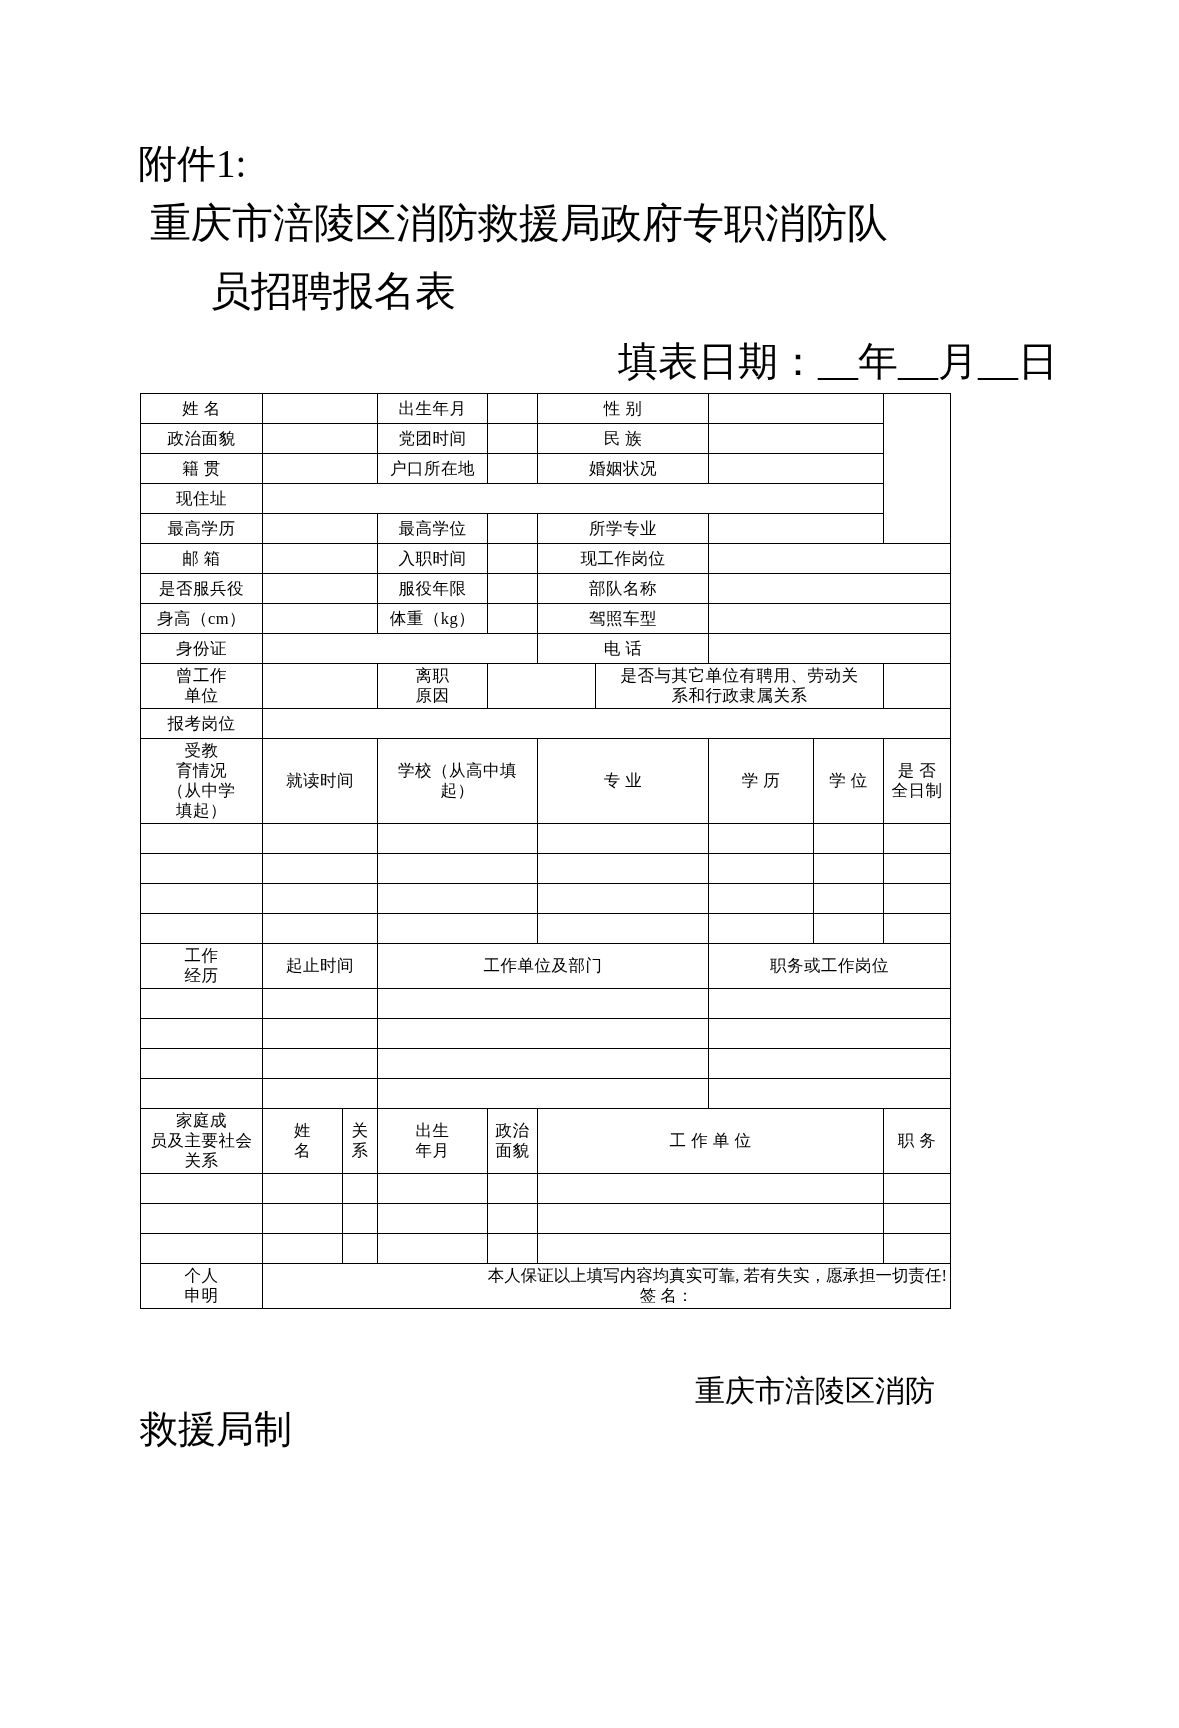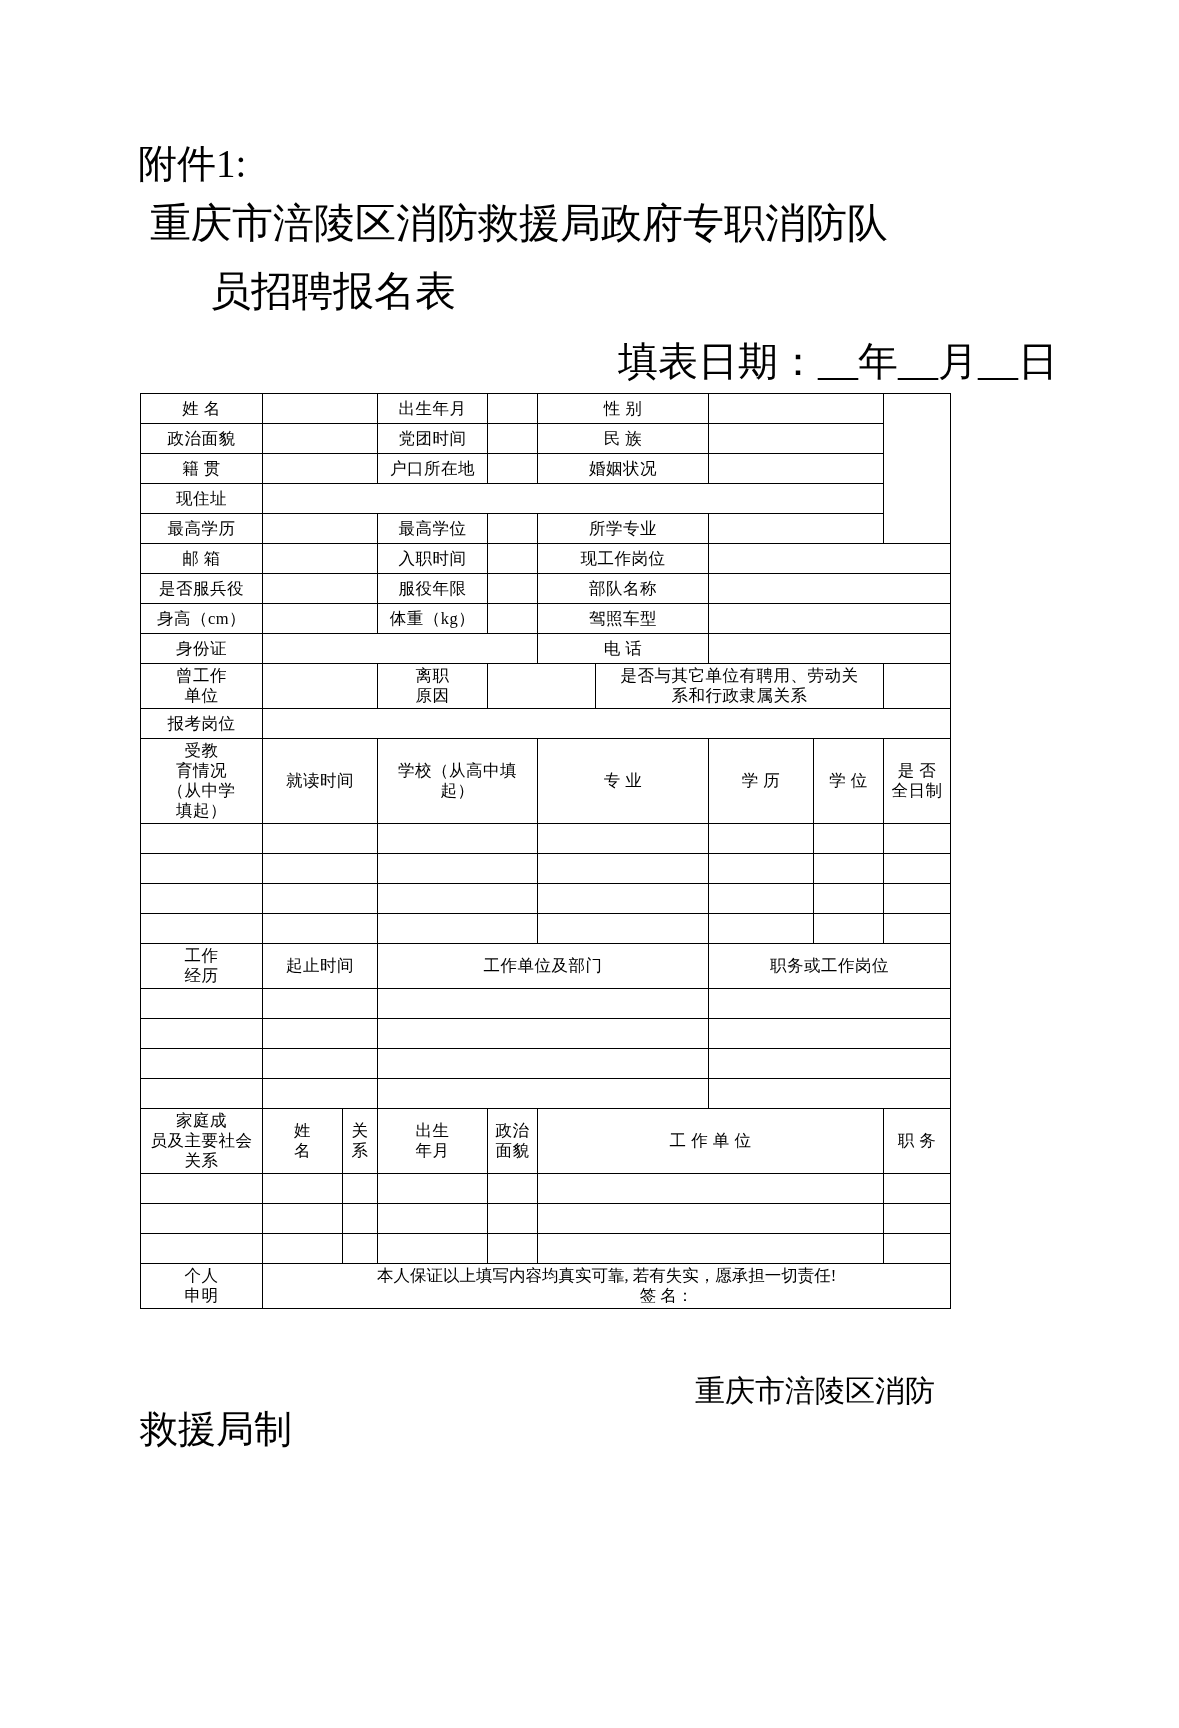--- a/index.html
+++ b/index.html
@@ -95,21 +95,21 @@
     margin-left:15px;
   }
   .foot-left{
     position:absolute;
     left:140px;
     top:1410px;
     font-size:38px;
     line-height:38px;
     white-space:nowrap;
   }
-  .decl-line1{ display:block; text-align:center; }
+  .decl-line1{ display:block; text-align:right; }
   .decl-line2{ display:block; text-align:center; padding-left:120px; }
 </style>
 </head>
 <body>
 
 <div class="page">
 
   <div class="attach">附件1:</div>
 
   <div class="doc-title">

